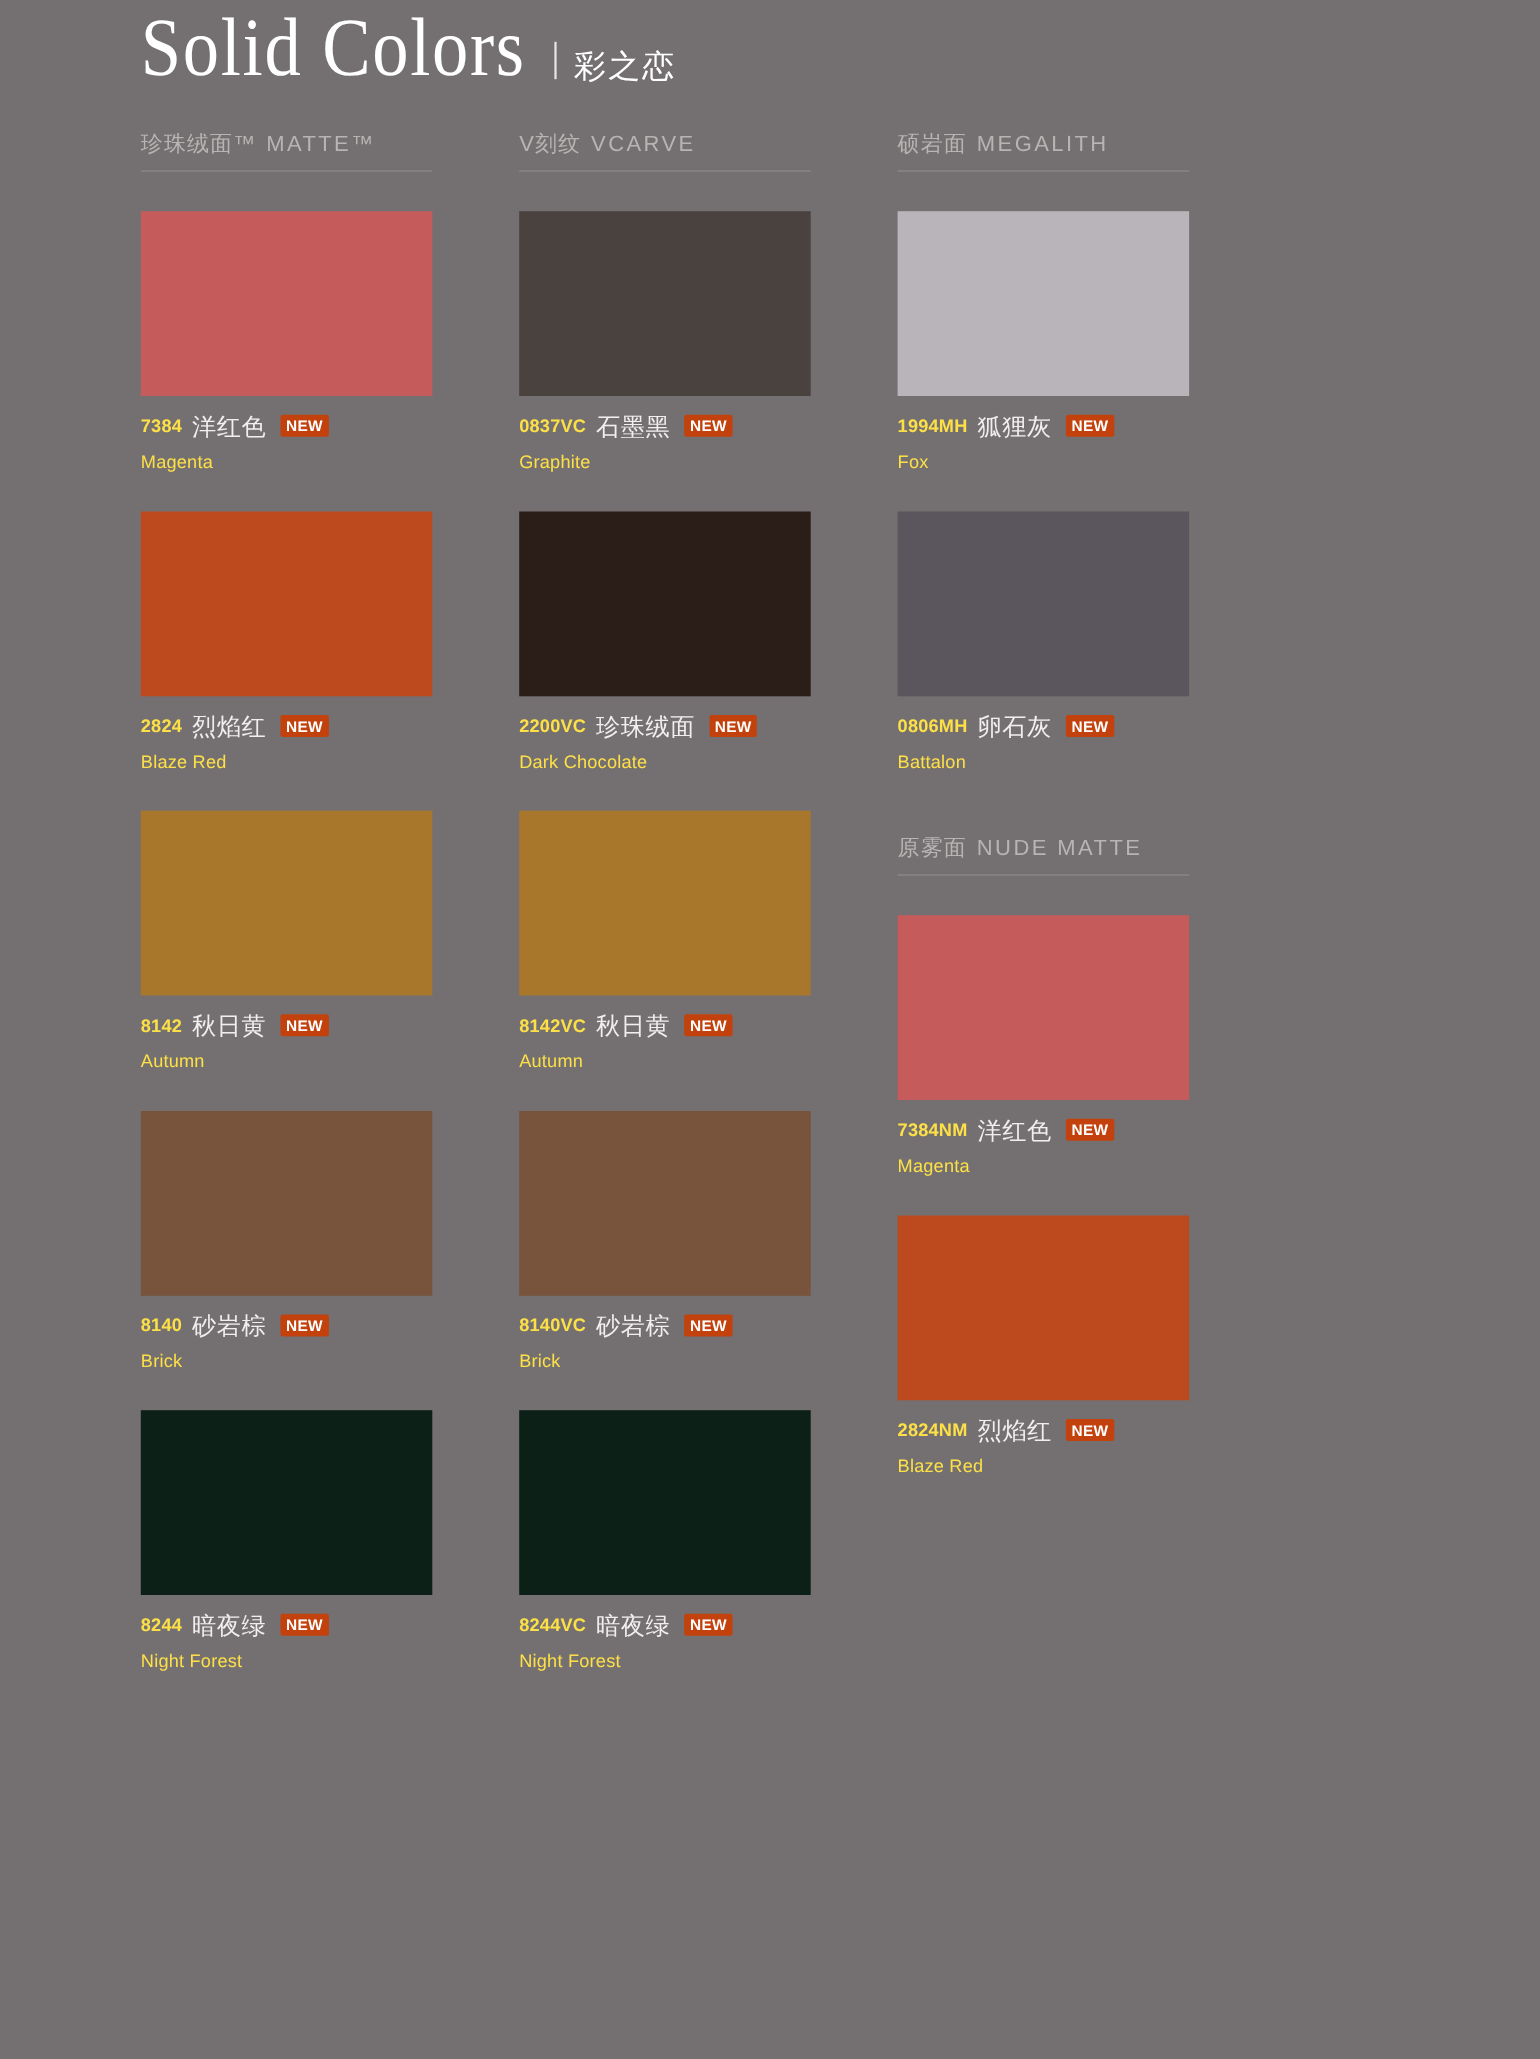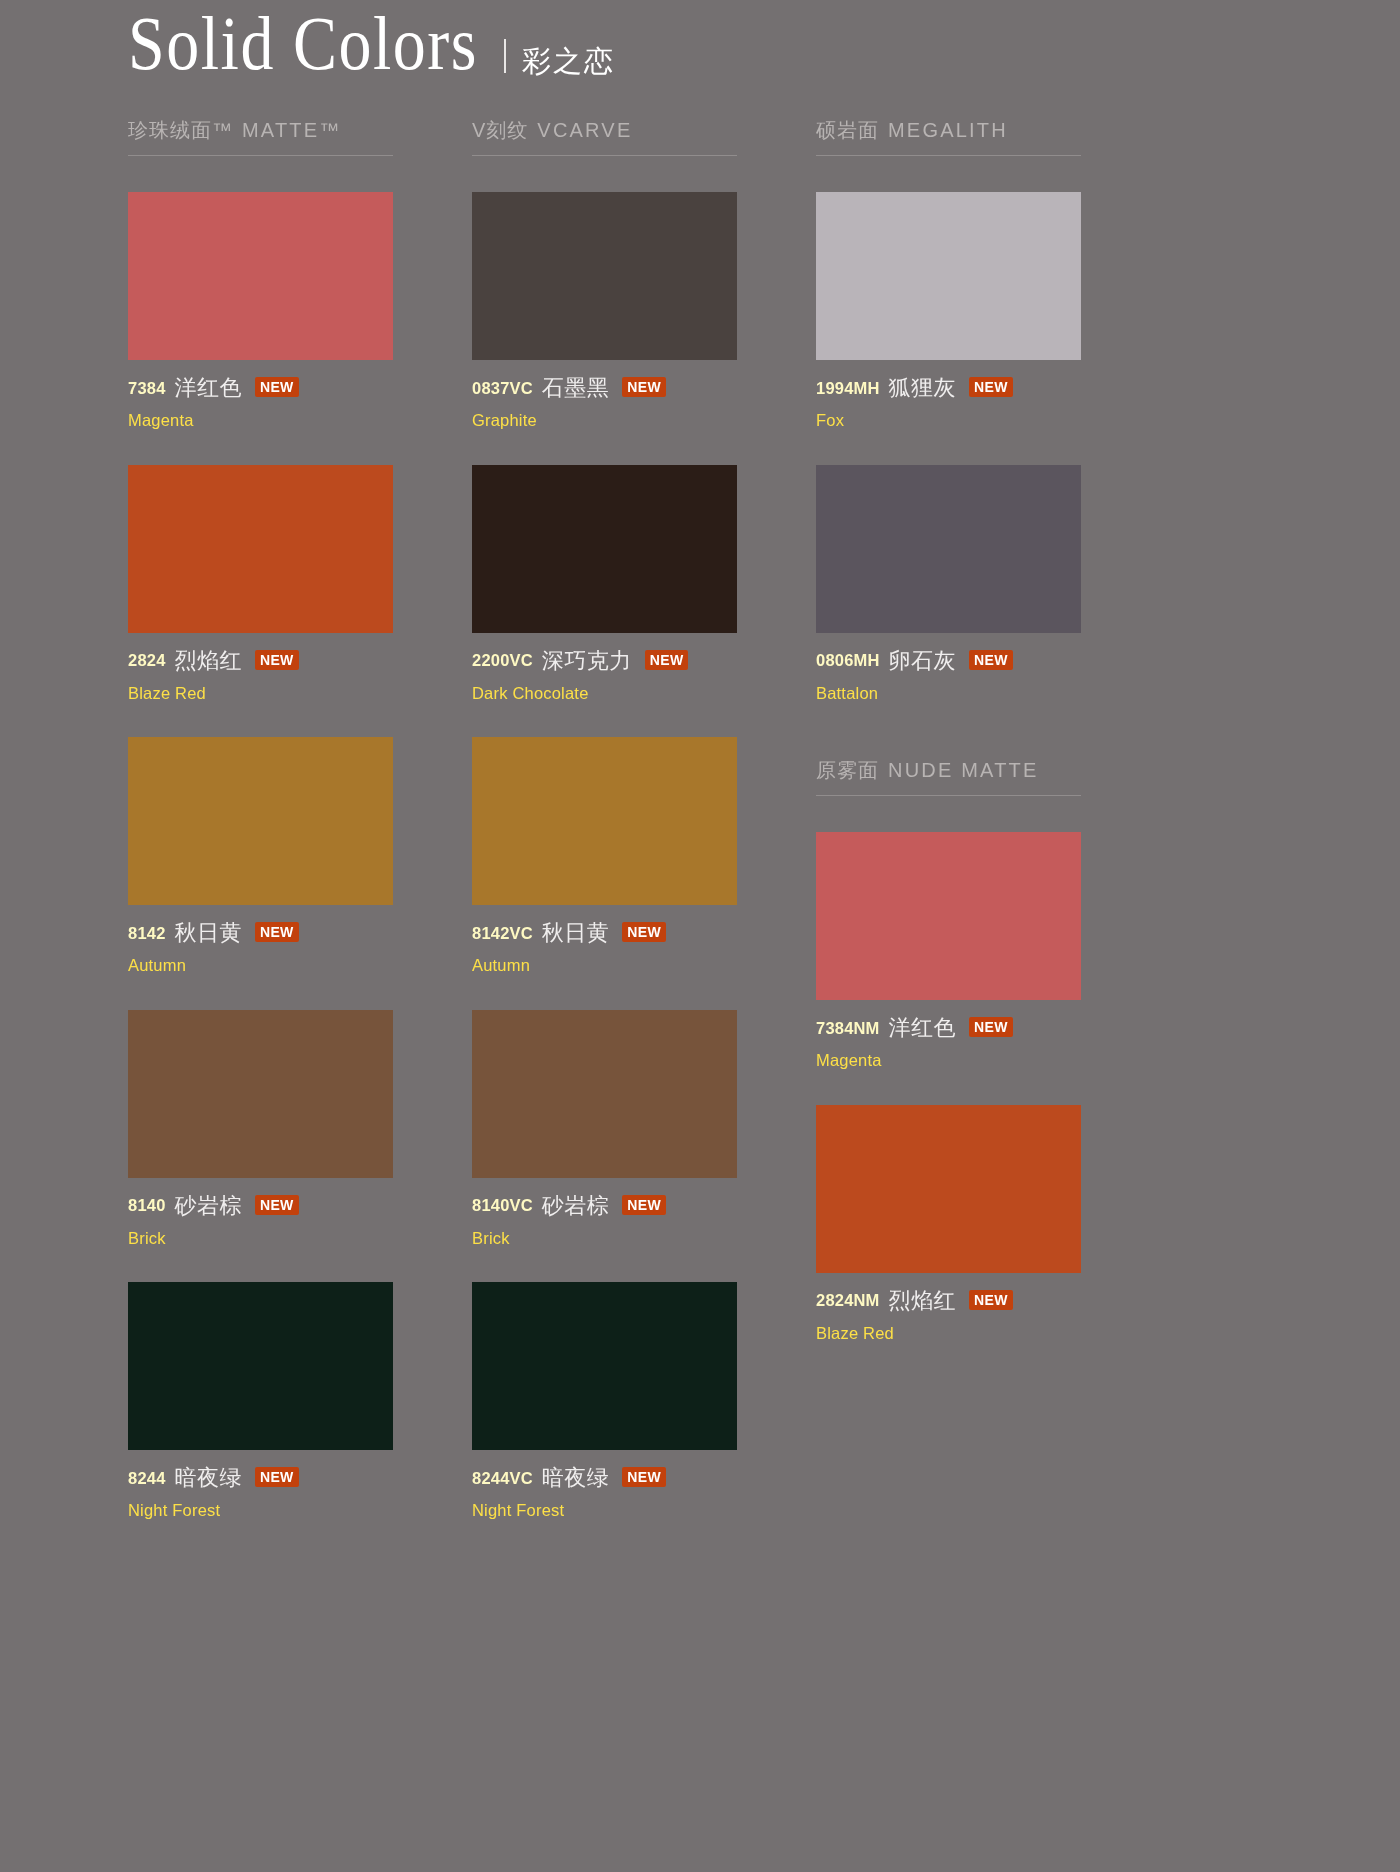--- a/index.html
+++ b/index.html
@@ -114,21 +114,21 @@
   .swatch-line-primary {
     display: flex;
     align-items: center;
     white-space: nowrap;
     line-height: 1;
   }
 
   .swatch-code {
     font-size: 16.5px;
     font-weight: 700;
-    color: #fef9c3;
+    color: #fde047;
     letter-spacing: 0.2px;
   }
 
   .swatch-name-cn {
     font-size: 22px;
     font-weight: 400;
     color: #f0eeee;
     margin-left: 9px;
     letter-spacing: 0.5px;
   }
@@ -242,21 +242,21 @@
               <span class="badge-new">NEW</span>
             </div>
             <div class="swatch-name-en">Graphite</div>
           </div>
         </div>
         <div class="swatch-card">
           <div class="swatch-chip" style="background-color: rgb(43, 29, 23);"></div>
           <div class="swatch-meta">
             <div class="swatch-line-primary">
               <span class="swatch-code">2200VC</span>
-              <span class="swatch-name-cn">深巧克力</span>
+              <span class="swatch-name-cn">珍珠绒面</span>
               <span class="badge-new">NEW</span>
             </div>
             <div class="swatch-name-en">Dark Chocolate</div>
           </div>
         </div>
         <div class="swatch-card">
           <div class="swatch-chip" style="background-color: rgb(168, 119, 43);"></div>
           <div class="swatch-meta">
             <div class="swatch-line-primary">
               <span class="swatch-code">8142VC</span>

